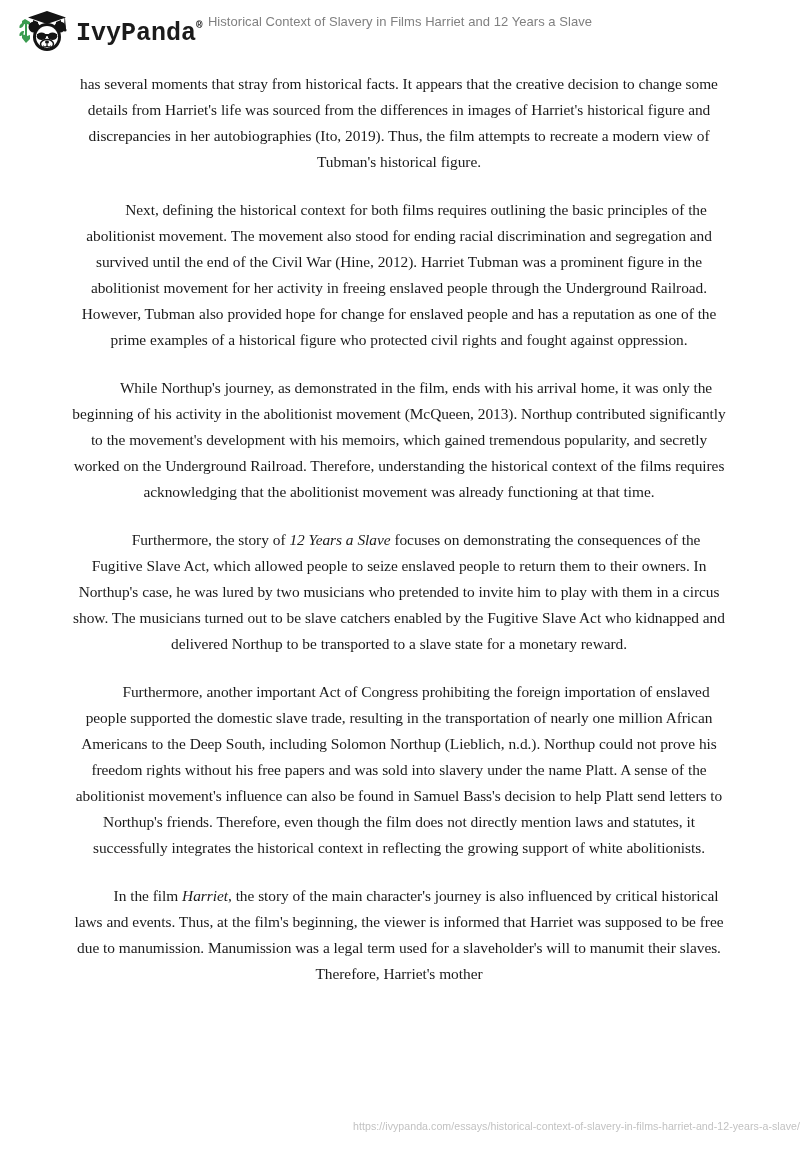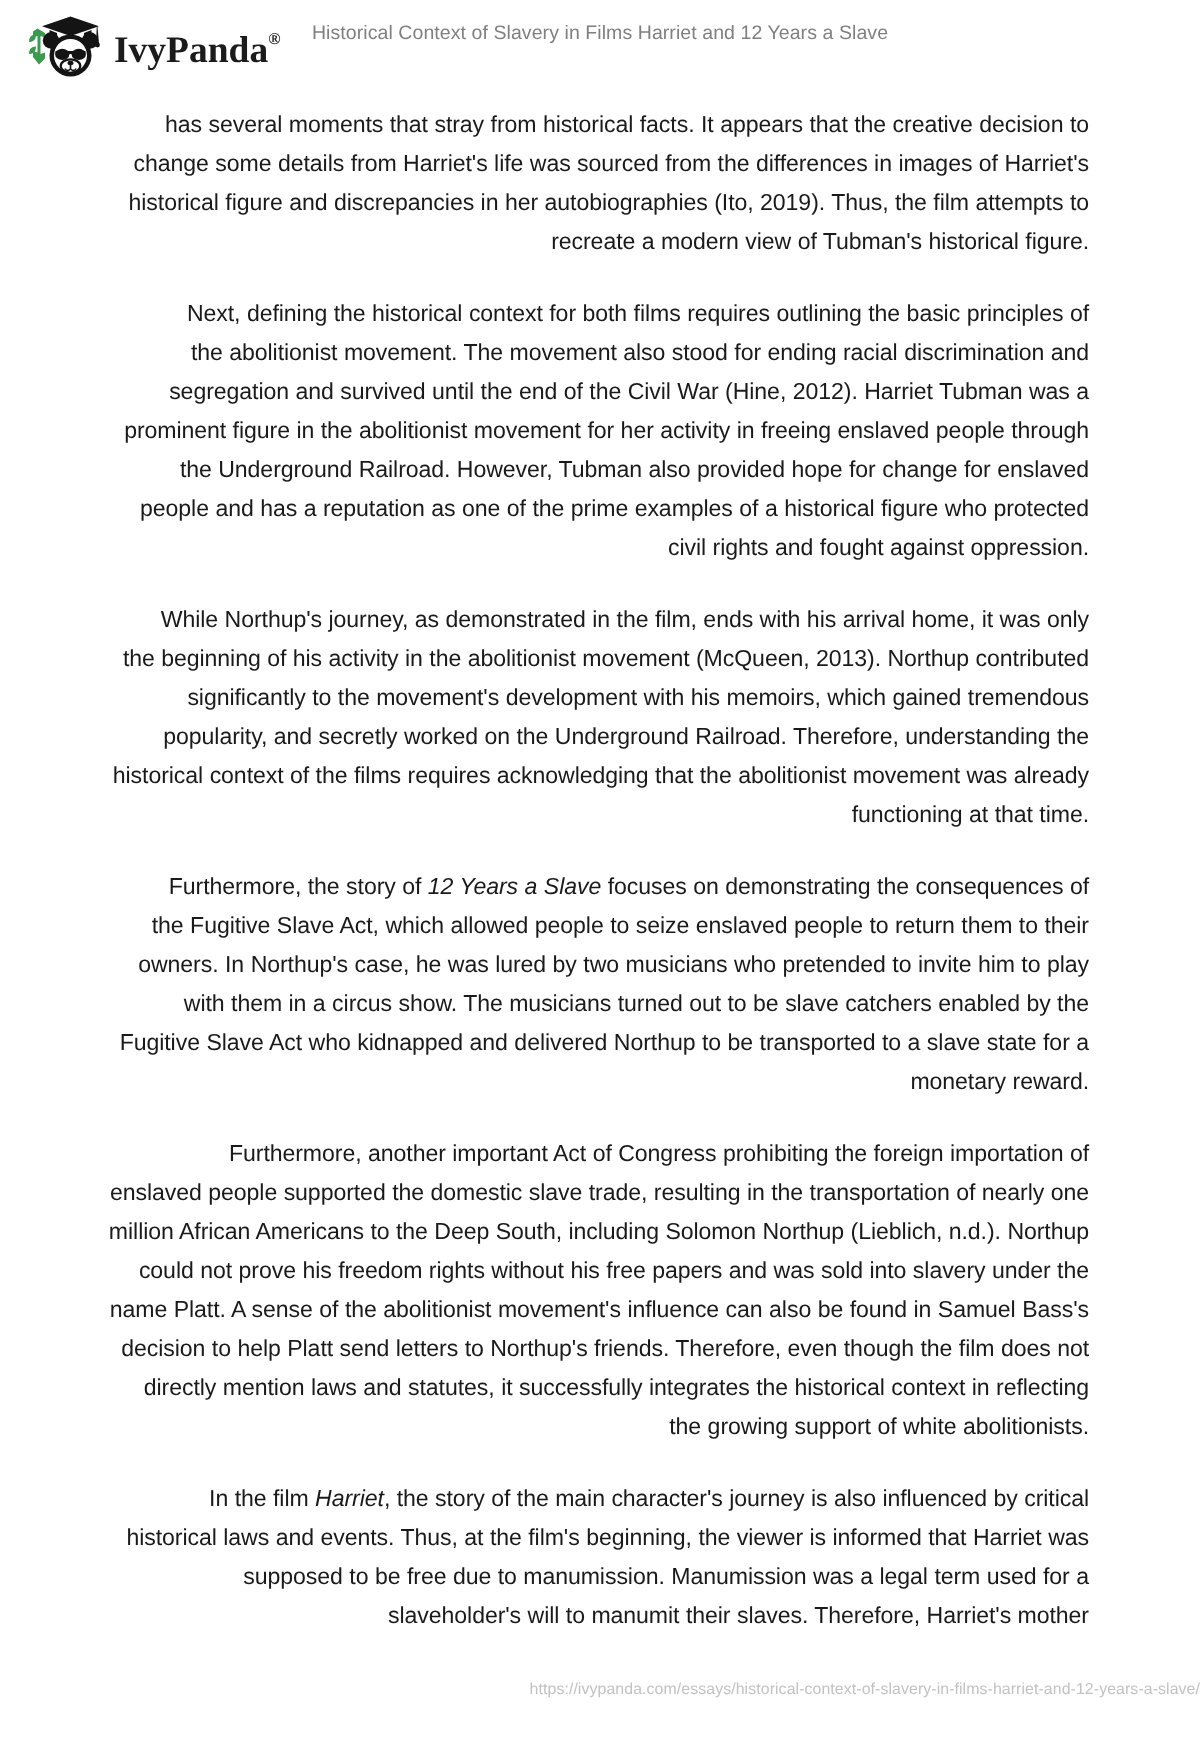--- a/index.html
+++ b/index.html
@@ -46,21 +46,21 @@
   }
 
   .brand-mark {
     width: 52px;
     height: 44px;
     display: block;
     flex: 0 0 auto;
   }
 
   .brand-name {
-    font-family: Liberation Serif, serif;
+    font-family: Liberation Mono, monospace;
     font-weight: bold;
     font-size: 25px;
     line-height: 1;
     color: #1b1b1b;
     letter-spacing: 0px;
     white-space: nowrap;
     position: relative;
     top: 1px;
   }
 
@@ -92,23 +92,24 @@
     top: 71px;
     width: 654px;
   }
 
   .para {
     margin: 0 0 22px 0;
     font-size: 15.4px;
     line-height: 26px;
     color: #1a1a1a;
     text-indent: 0;
-    text-align: right;
+    text-align: center;
     letter-spacing: -0.05px;
     word-spacing: 0.1px;
+    font-family: Liberation Serif, serif;
   }
 
   .para.indent {
     text-indent: 34px;
   }
 
   .para em,
   .para .title-italic {
     font-style: italic;
   }

